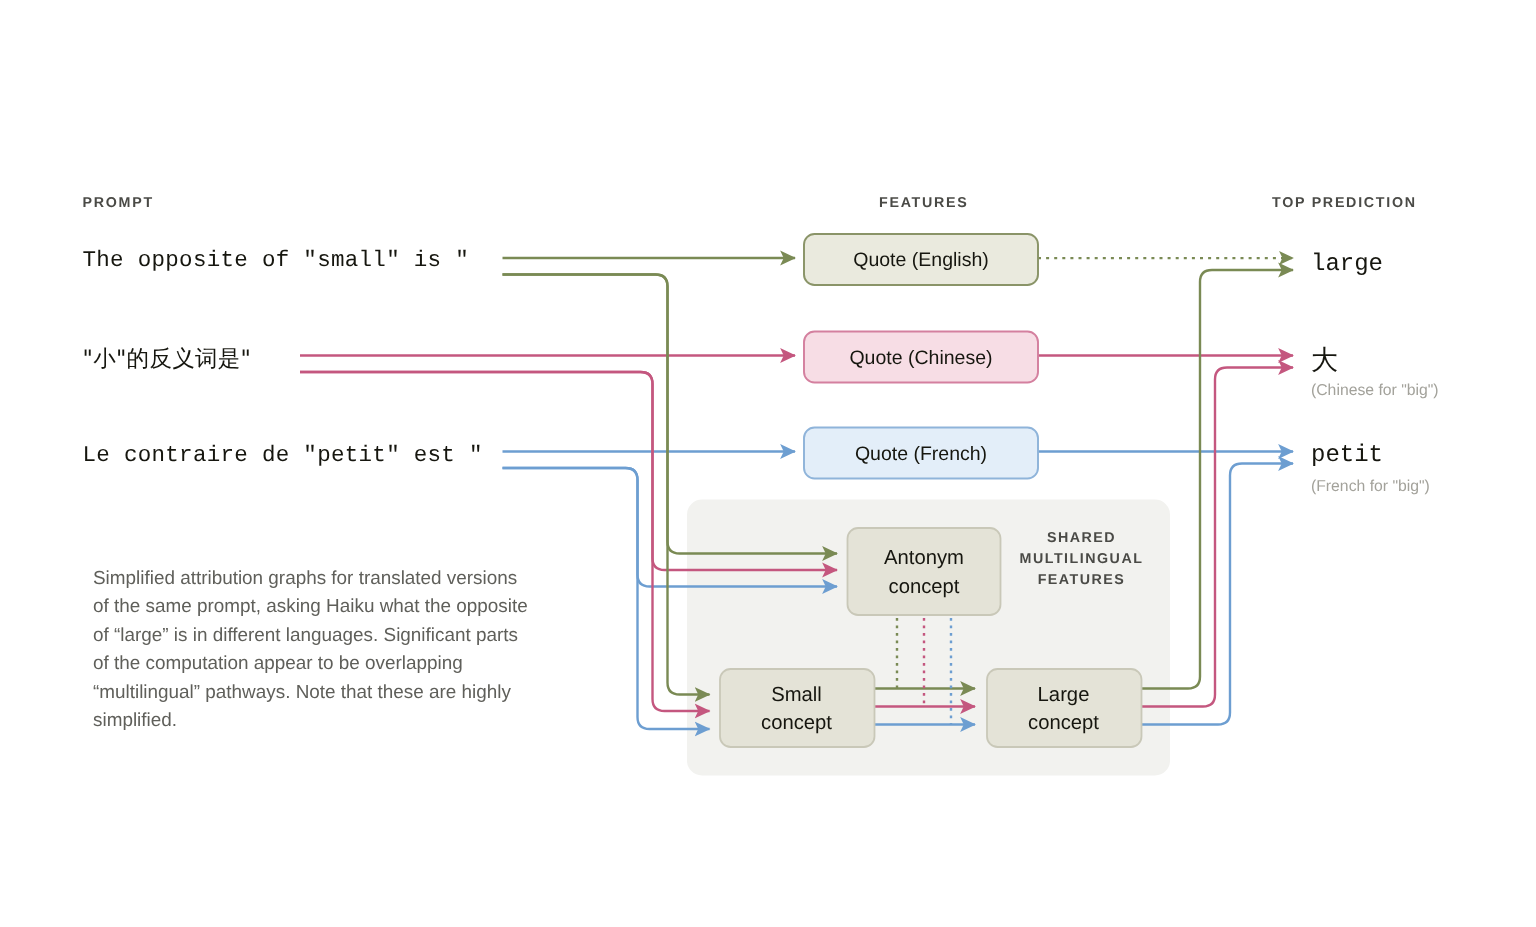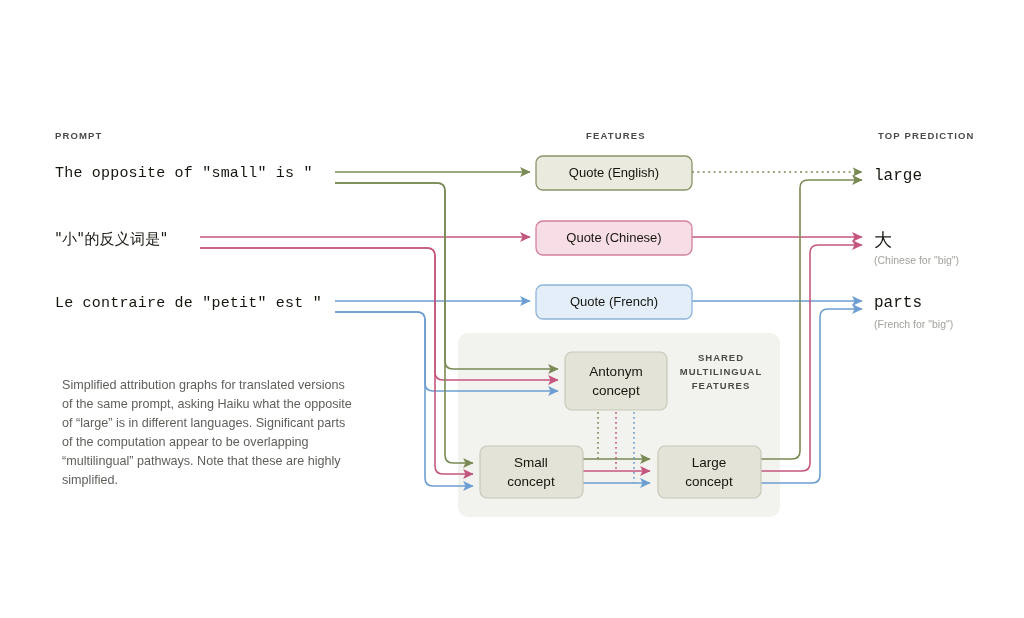--- a/index.html
+++ b/index.html
@@ -44,32 +44,32 @@
     letter-spacing:1.0px;fill:#4a4a46;text-anchor:middle;
   }
 </style>
 </head>
 <body>
 
 <div id="stage">
 
   <div class="col-label" style="left:55px;top:130px;">PROMPT</div>
   <div class="col-label" style="left:586px;top:130px;">FEATURES</div>
-  <div class="col-label" style="left:878px;top:130px;">TOP PREDICTION</div>
+  <div class="col-label" style="left:848px;top:130px;">TOP PREDICTION</div>
 
   <div class="prompt-text" style="left:55px;top:165px;">The opposite of "small" is "</div>
   <div class="prompt-text cjk" style="left:55px;top:230px;">"小"的反义词是"</div>
   <div class="prompt-text" style="left:55px;top:295px;">Le contraire de "petit" est "</div>
 
   <div class="pred-main" style="left:874px;top:167px;">large</div>
 
   <div class="pred-main cjk" style="left:874px;top:228px;">大</div>
   <div class="pred-sub" style="left:874px;top:254px;">(Chinese for "big")</div>
 
-  <div class="pred-main" style="left:874px;top:294px;">parts</div>
+  <div class="pred-main" style="left:874px;top:294px;">petit</div>
   <div class="pred-sub" style="left:874px;top:318px;">(French for "big")</div>
 
   <div class="caption">Simplified attribution graphs for translated versions of the same prompt, asking Haiku what the opposite of “large” is in different languages. Significant parts of the computation appear to be overlapping “multilingual” pathways. Note that these are highly simplified.</div>
 
   <svg id="diagram" viewBox="0 0 1024 618">
     <defs>
       <marker id="ah-green" markerWidth="7" markerHeight="7" refX="6.2" refY="3.5" orient="auto" markerUnits="strokeWidth">
         <path d="M0,0.4 L6.6,3.5 L0,6.6 L1.5,3.5 Z" fill="#7a8a54"></path>
       </marker>
       <marker id="ah-pink" markerWidth="7" markerHeight="7" refX="6.2" refY="3.5" orient="auto" markerUnits="strokeWidth">

